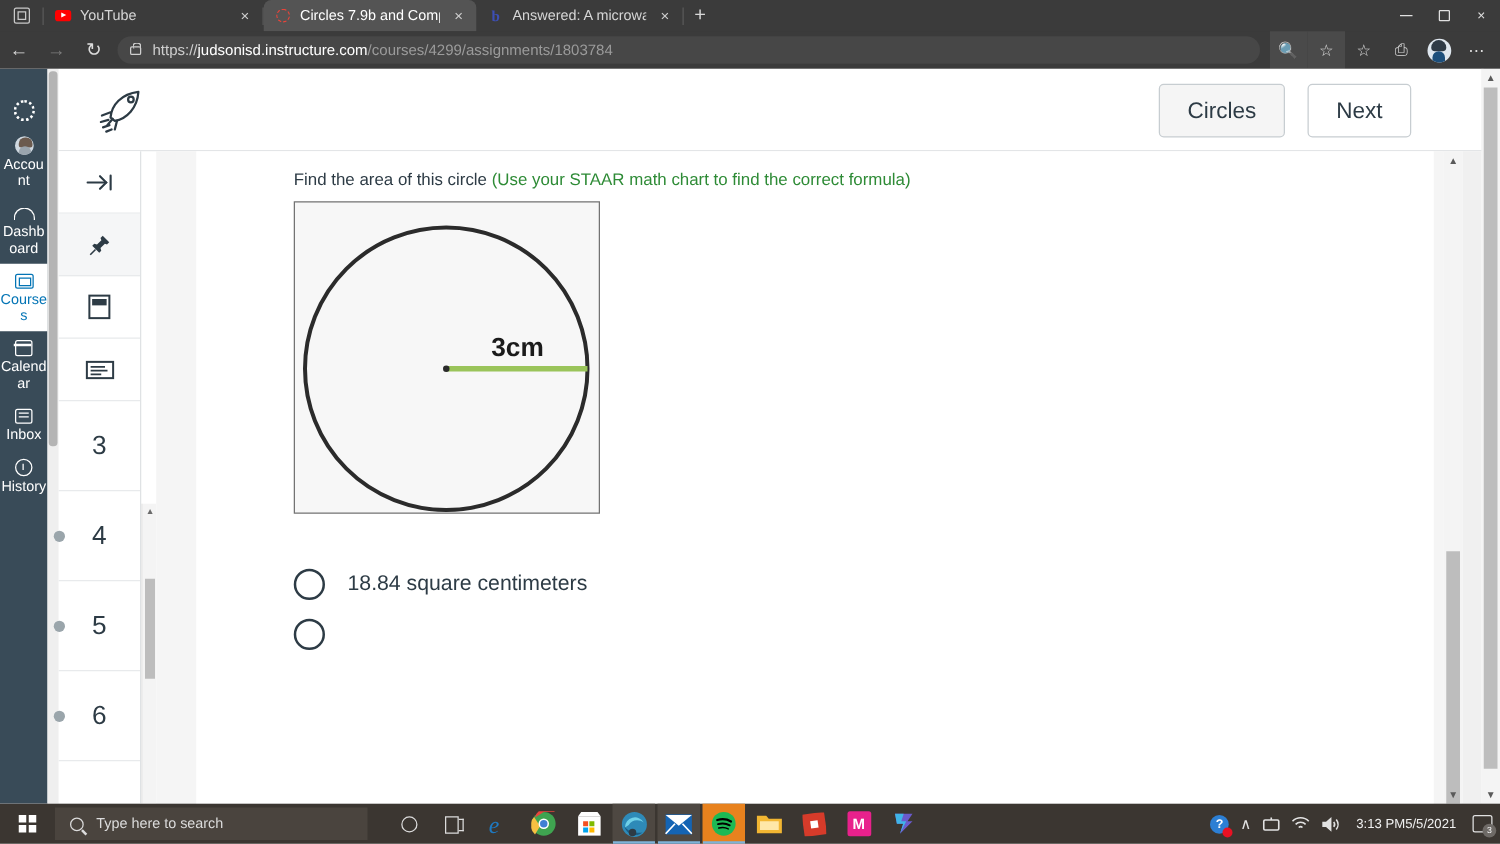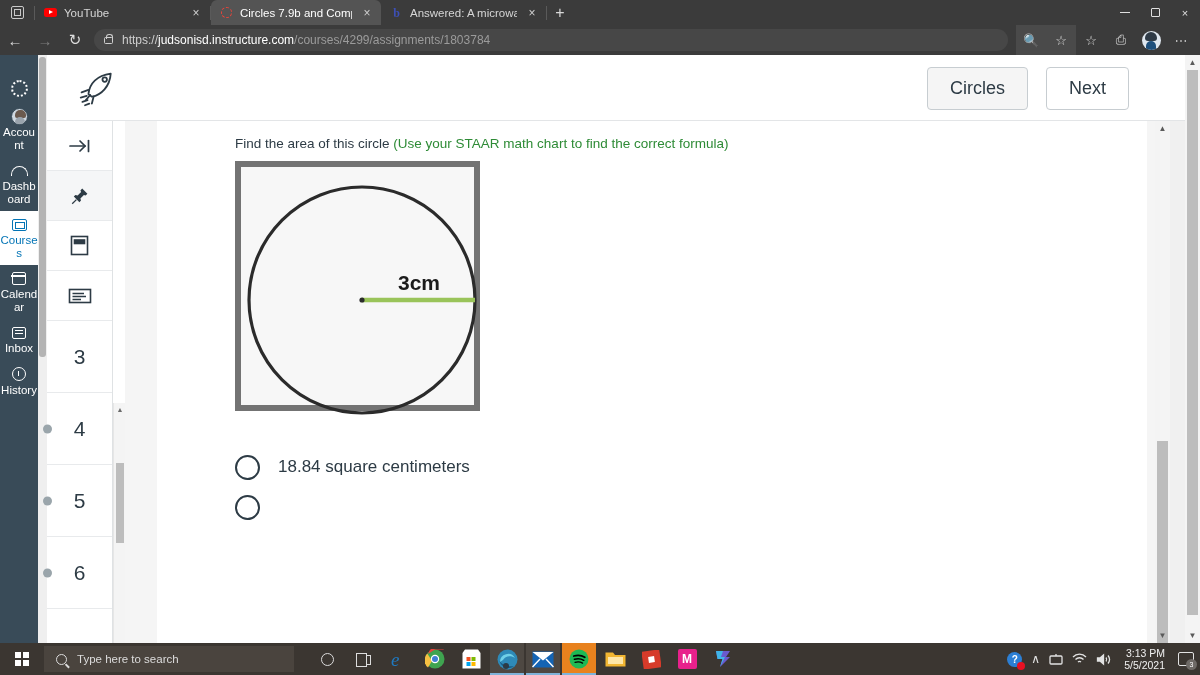--- a/index.html
+++ b/index.html
@@ -97,21 +97,21 @@
   .qrail-scroll { position:absolute; left:113px; top:348px; width:12px; height:270px; background:#f4f4f4; border-left:1px solid #e6e6e6; }
   .qrail-scroll .ar { position:absolute; left:0; width:12px; height:12px; display:flex; align-items:center; justify-content:center; font-size:7px; color:#6b6b6b;}
   .qrail-scroll .ar.up{top:0;}
   .qrail-scroll .thumb { position:absolute; left:2px; top:60px; width:8px; height:80px; background:#bdbdbd; }
 
   
   .qarea { position:absolute; left:125px; top:66px; width:1030px; height:522px; background:#f5f5f5; }
   .qcard { position:absolute; left:32px; top:0; width:990px; height:522px; background:#ffffff; padding:14px 0 0 78px; }
   .qtext { font-size:13.5px; color:#2d3b45; line-height:18px; }
   .qtext .green { color:#2e8b36; }
-  .figbox { margin-top:8px; width:245px; height:250px; background:#f7f7f7; border:6px solid #737373; position:relative; }
+  .figbox { margin-top:8px; width:245px; height:250px; background:#f7f7f7; border:1px solid #737373; position:relative; }
   .answers { margin-top:42px; display:flex; flex-direction:column; gap:12px; }
   .ansrow { display:flex; align-items:center; gap:18px; height:28px; }
   .radio { width:25px; height:25px; border:2px solid #2d3b45; border-radius:50%; flex:0 0 25px; }
   .anslabel { font-size:17px; color:#2d3b45; }
 
   
   .scroll-inner { position:absolute; left:1155px; top:66px; width:15px; height:522px; background:#f4f4f4; }
   .scroll-outer { position:absolute; left:1185px; top:0; width:15px; height:588px; background:#f4f4f4; }
   .sb .ar { position:absolute; left:0; width:15px; height:15px; display:flex; align-items:center; justify-content:center; font-size:8px; color:#5a5a5a; }
   .sb .ar.up { top:0; } .sb .ar.dn { bottom:0; }
@@ -130,21 +130,21 @@
   .tbicons { display:flex; align-items:center; gap:2px; margin-left:16px; }
   .tbi { width:34px; height:32px; display:flex; align-items:center; justify-content:center; }
   .tbi.open { background:#4e4842; box-shadow: inset 0 -2px 0 #7fb3d9; }
   .tbsq { width:20px; height:20px; border-radius:3px; display:flex; align-items:center; justify-content:center; font-size:12px; font-weight:bold; color:#fff; }
   .cortana { width:13px; height:13px; border:1.6px solid #dcdcdc; border-radius:50%; }
   .taskview { width:15px; height:12px; position:relative; }
   .taskview:before{content:"";position:absolute;left:0;top:0;width:9px;height:12px;border:1.5px solid #dcdcdc;}
   .taskview:after{content:"";position:absolute;right:0;top:2px;width:3px;height:8px;border:1.5px solid #dcdcdc;border-left:none;}
   .tray { margin-left:auto; display:flex; align-items:center; gap:9px; padding-right:6px; }
   .trayic { color:#e2e2e2; font-size:12px; display:flex; align-items:center; }
-  .traytime { display:flex; flex-direction:column; align-items:flex-end; line-height:12px; color:#f0f0f0; font-size:10.5px; padding:0 4px;justify-content:flex-end; }
+  .traytime { display:flex; align-items:flex-end; line-height:12px; color:#f0f0f0; font-size:10.5px; padding:0 4px;justify-content:flex-end; }
   .helpic { width:15px; height:15px; border-radius:50%; background:#2c7fd4; color:#fff; font-size:10px; font-weight:bold; display:flex; align-items:center; justify-content:center; position:relative; }
   .helpic .badge { position:absolute; right:-3px; bottom:-3px; width:8px; height:8px; border-radius:50%; background:#e81123; }
   .notif { width:16px; height:14px; border:1.5px solid #e2e2e2; border-radius:2px; position:relative; }
   .notif .nb { position:absolute; right:-4px; bottom:-5px; width:11px; height:11px; border-radius:50%; background:#6e6a66; color:#fff; font-size:7px; display:flex; align-items:center; justify-content:center; }
 </style>
 </head>
 <body>
 
 <div id="browser">
 

